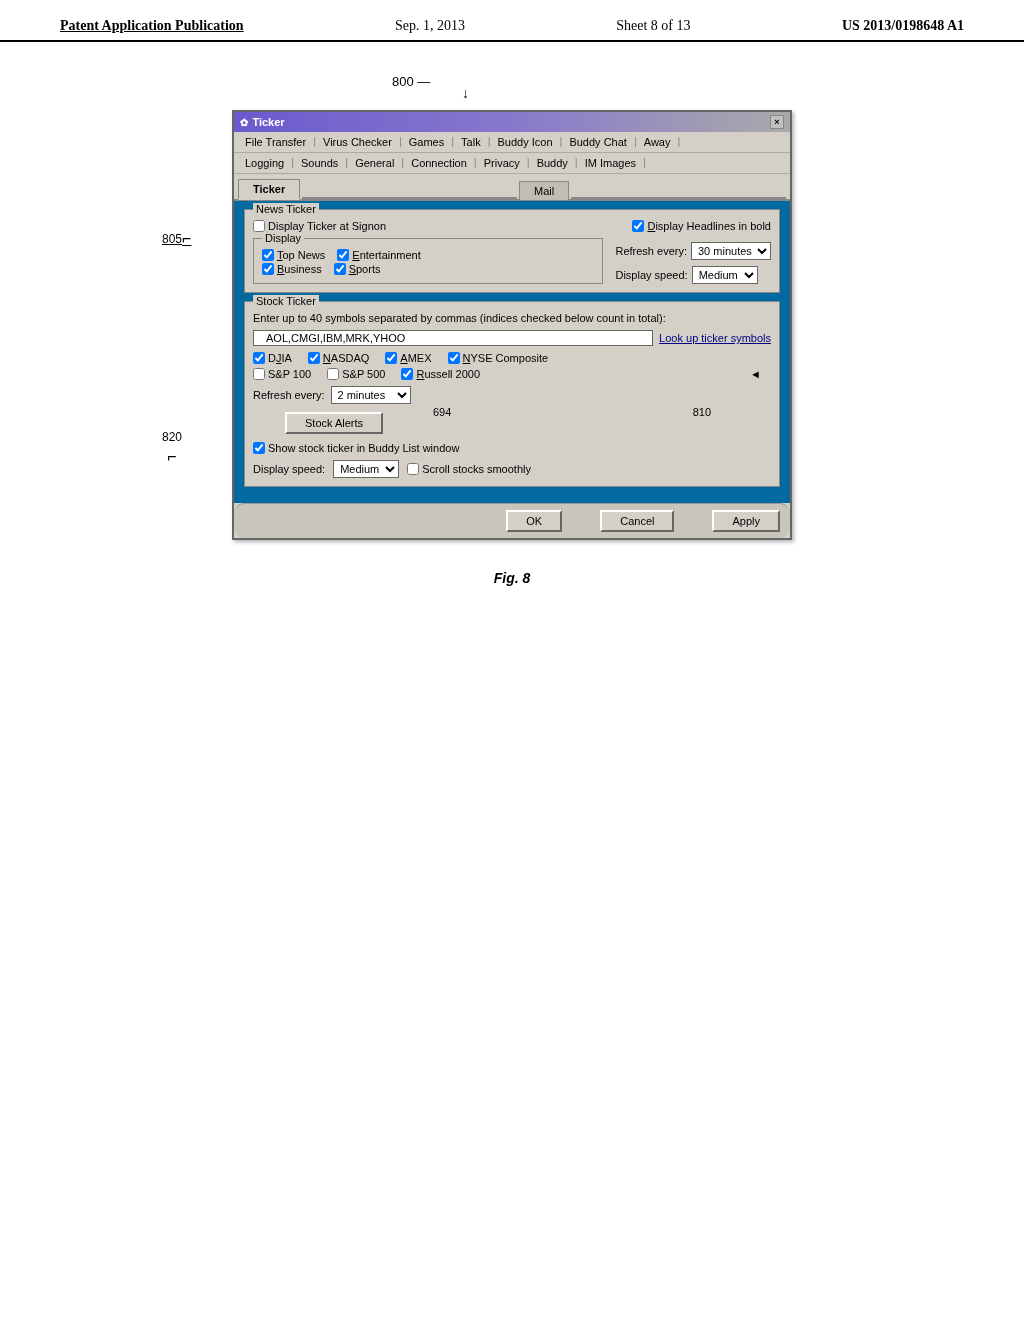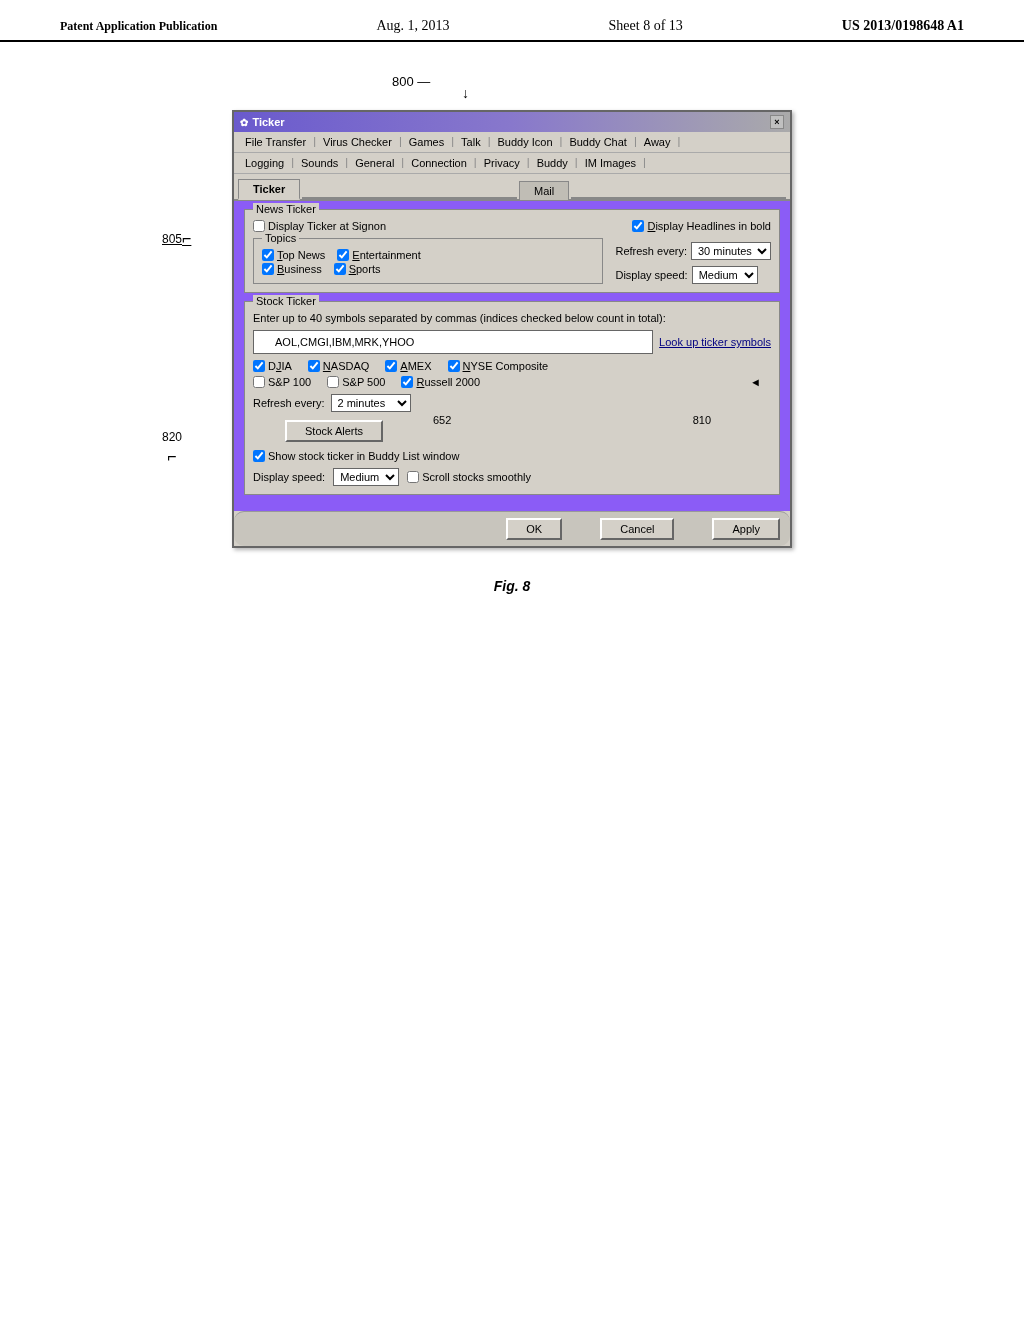--- a/index.html
+++ b/index.html
@@ -15,21 +15,22 @@
     .page-header {
       display: flex;
       justify-content: space-between;
       align-items: baseline;
       padding: 18px 60px 0 60px;
       border-bottom: 2px solid #000;
       padding-bottom: 6px;
     }
     .header-left {
       font-weight: bold;
-      font-size: 12px;
+      font-size: 14px;
+      text-decoration: underline;
     }
     .header-center {
       font-size: 14px;
     }
     .header-right {
       font-size: 14px;
       font-weight: bold;
     }
 
     
@@ -139,21 +140,21 @@
     .tab.active {
       background: #d4d0c8;
       border-bottom: 2px solid #d4d0c8;
       font-weight: bold;
       z-index: 1;
     }
 
     
     .dialog-body {
       padding: 8px 10px;
-      background: #8b5cf6;
+      background: #0369a1;
     }
 
     
     .group-box {
       border: 1px solid #888;
       margin-bottom: 8px;
       padding: 6px 8px 8px 8px;
       position: relative;
       background: #d4d0c8;
     }
@@ -186,23 +187,23 @@
       width: 12px;
       height: 12px;
       margin: 0;
       cursor: pointer;
     }
 
     
     .text-input {
       border: 1px solid #666;
       background: white;
-      padding: 1px 21px;
-      font-size: 11px;
-      height: 24px;
+      padding: 1px 12px;
+      font-size: 11px;
+      height: 16px;
     }
 
     
     .dropdown-select {
       border: 1px solid #666;
       background: white;
       font-size: 11px;
       height: 18px;
       padding: 0 2px;
     }
@@ -256,21 +257,21 @@
       font-weight: bold;
       margin-top: 30px;
       font-family: Arial, sans-serif;
     }
   </style>
 </head>
 <body>
 
 <div class="page-header">
   <span class="header-left">Patent Application Publication</span>
-  <span class="header-center">Aug. 1, 2013</span>
+  <span class="header-center">Sep. 1, 2013</span>
   <span class="header-center">Sheet 8 of 13</span>
   <span class="header-right">US 2013/0198648 A1</span>
 </div>
 
 <div class="page-content">
 
   <div style="position: relative; width: 560px; margin: 30px auto 0 auto; display: flex; justify-content: center;">
     <div style="position: absolute; left: 160px; top: -18px; font-size: 13px; font-family: Arial, sans-serif;">
       <span>800</span> —
     </div>
@@ -354,21 +355,21 @@
             </div>
             <div class="checkbox-wrap">
               <input type="checkbox" id="chk-headlines-bold" checked="" style="">
               <label for="chk-headlines-bold"><u>D</u>isplay Headlines in bold</label>
             </div>
           </div>
 
           <div style="display: flex; gap: 12px; align-items: flex-start;">
 
             <div class="group-box" style="flex: 1; margin-bottom: 0;">
-              <span class="group-box-title">Topics</span>
+              <span class="group-box-title">Display</span>
               <div style="margin-top: 4px;">
                 <div style="display: flex; gap: 12px; margin-bottom: 2px;">
                   <div class="checkbox-wrap">
                     <input type="checkbox" id="chk-top-news" checked="" style="">
                     <label for="chk-top-news"><u>T</u>op News</label>
                   </div>
                   <div class="checkbox-wrap">
                     <input type="checkbox" id="chk-entertainment" checked="" style="">
                     <label for="chk-entertainment"><u>E</u>ntertainment</label>
                   </div>
@@ -459,21 +460,21 @@
             <span class="label-text">Refresh every:</span>
             <select class="dropdown-select">
               <option>2 minutes</option>
               <option>1 minute</option>
               <option>5 minutes</option>
               <option>10 minutes</option>
             </select>
 
             <span style="position: absolute; right: 60px; top: 20px; font-size: 11px; font-family: Arial;">810</span>
 
-            <span style="position: absolute; left: 180px; top: 20px; font-size: 11px; font-family: Arial;">652</span>
+            <span style="position: absolute; left: 180px; top: 20px; font-size: 11px; font-family: Arial;">694</span>
           </div>
 
           <div style="margin-bottom: 8px;">
             <button class="dialog-btn">Stock Alerts</button>
           </div>
 
           <div style="margin-bottom: 6px;">
             <div class="checkbox-wrap">
               <input type="checkbox" id="chk-buddy-list" checked="" style="">
               <label for="chk-buddy-list">Show stock ticker in Buddy List window</label>

